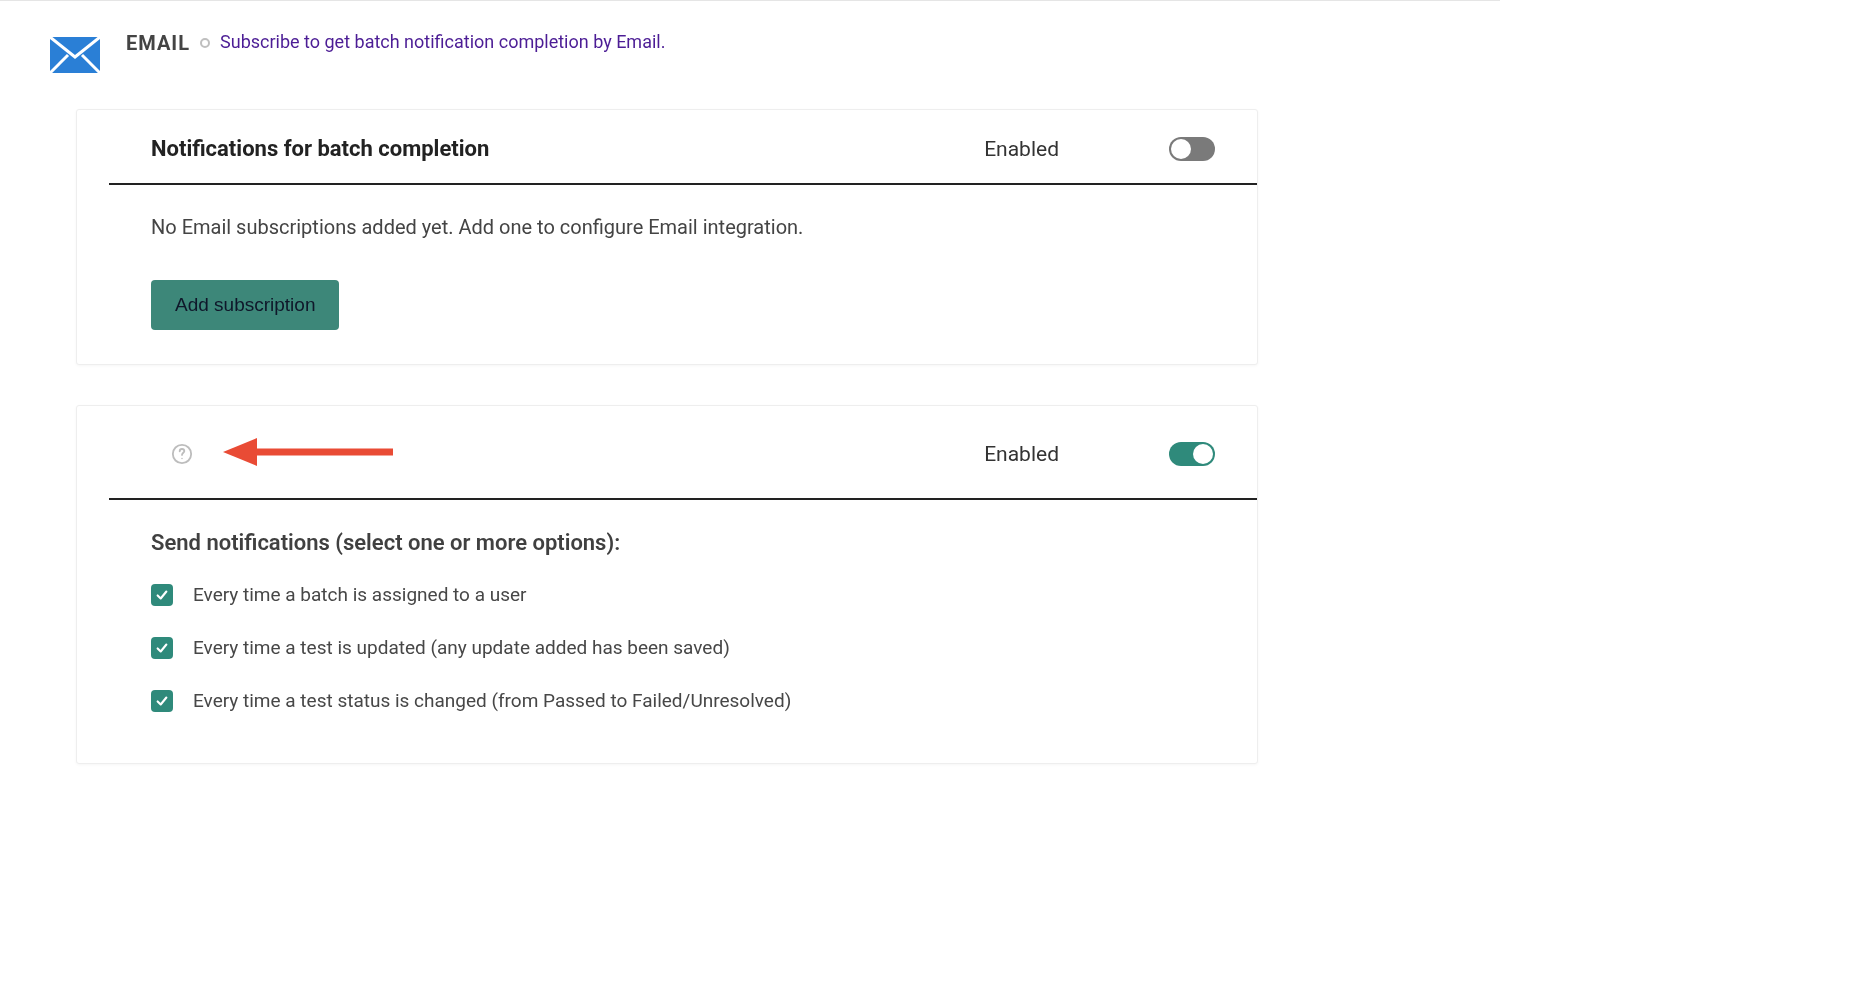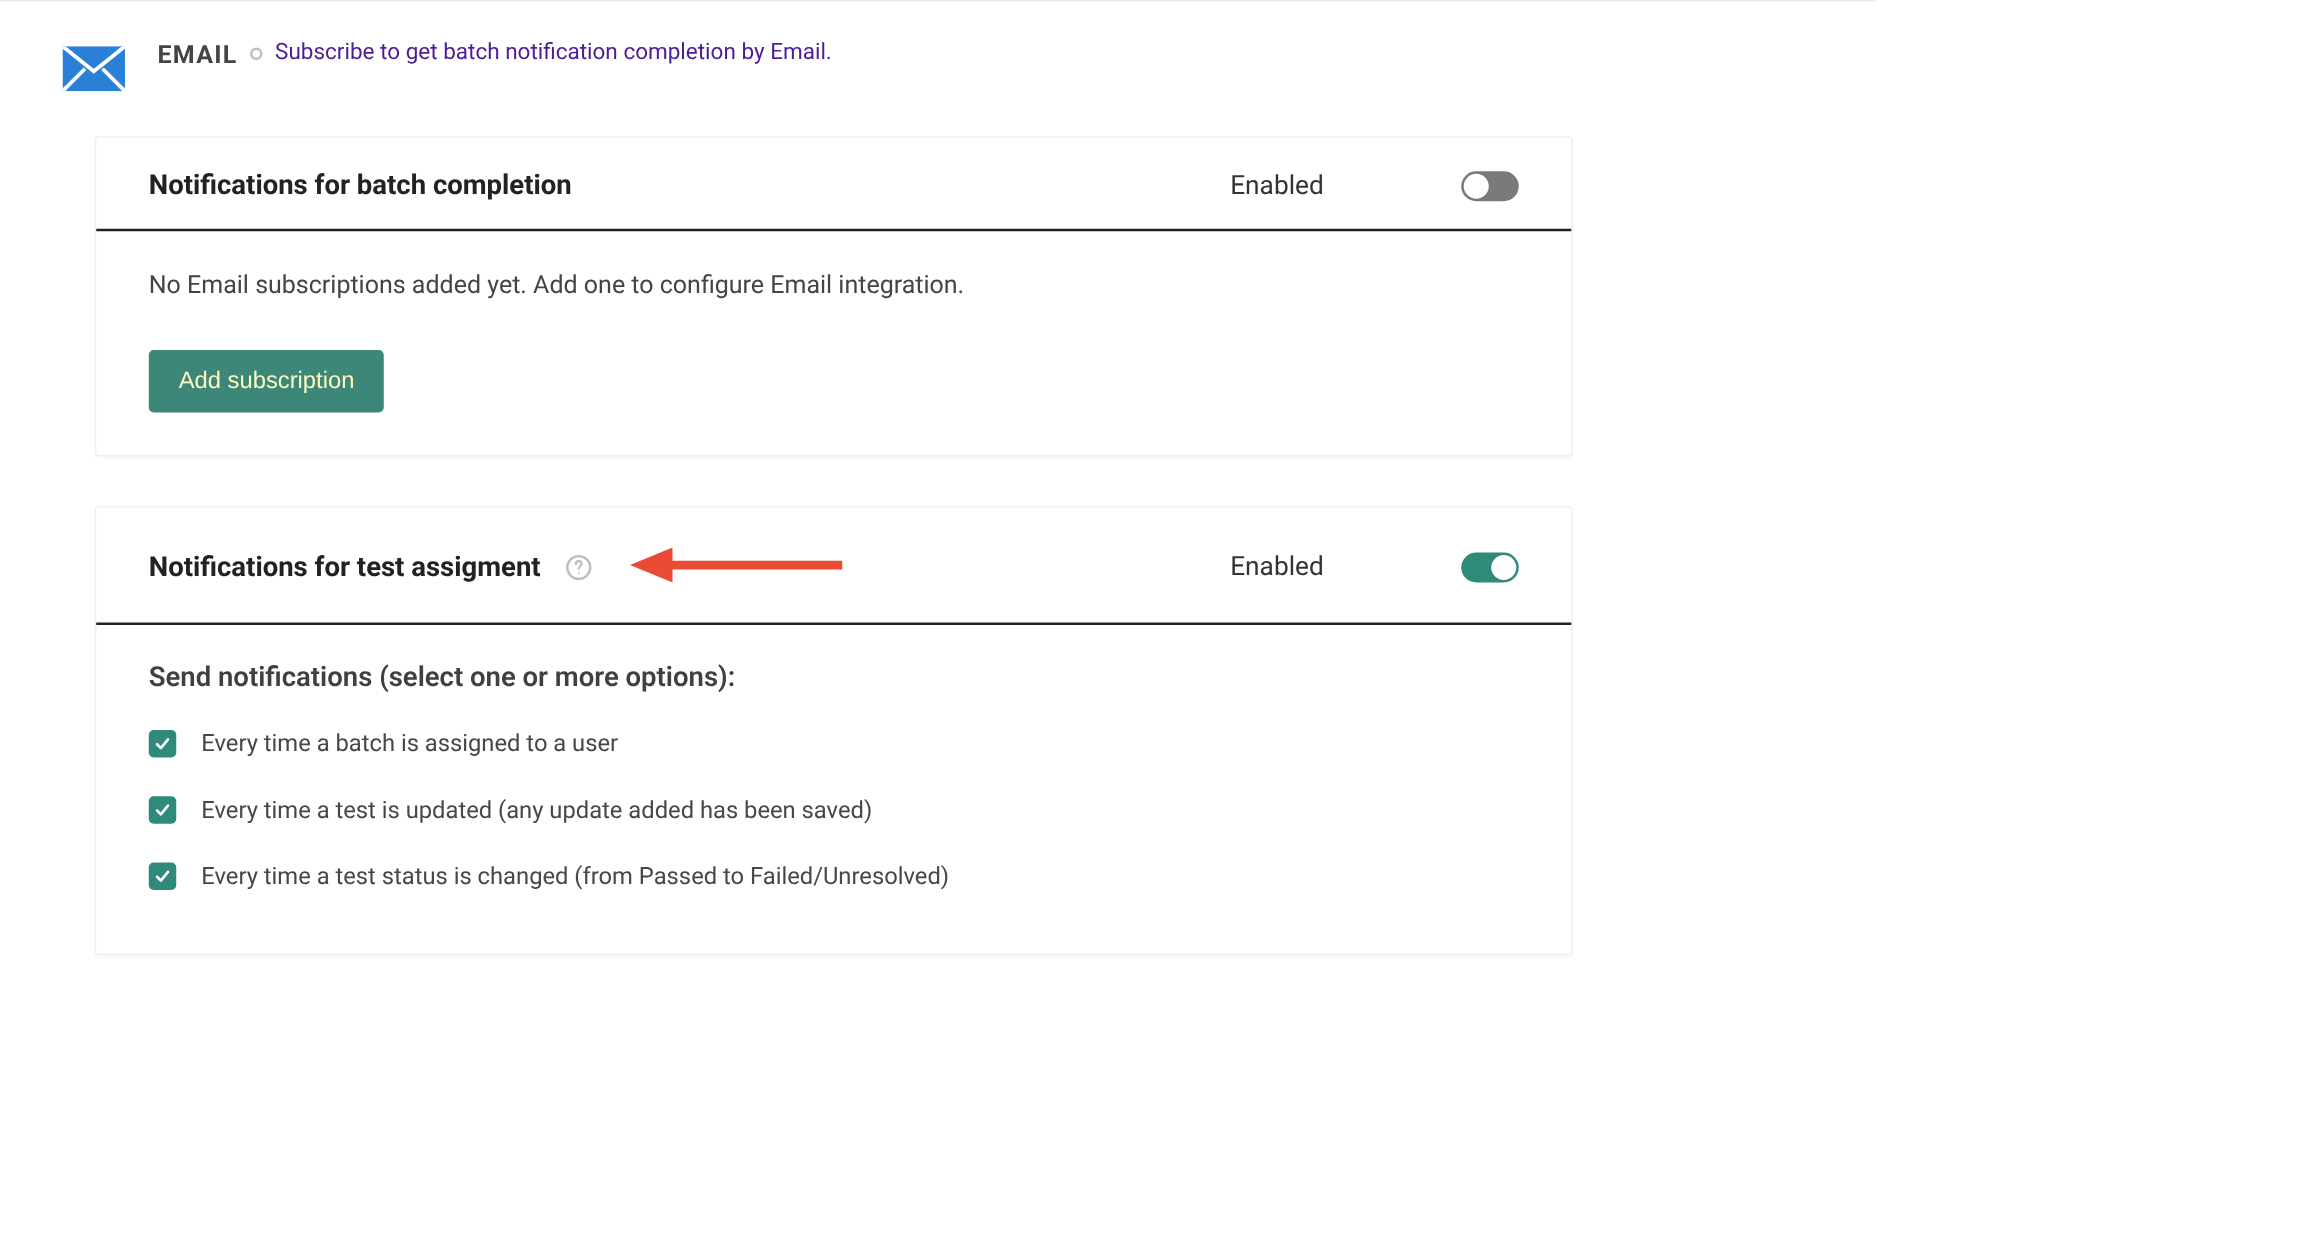--- a/index.html
+++ b/index.html
@@ -56,20 +56,21 @@
   }
 
   .card {
     margin-left: 26px;
     width: 1182px;
     border: 1px solid #eeeeee;
     border-radius: 3px;
     background: #fff;
     box-shadow: 0 1px 3px rgba(0,0,0,0.04);
     margin-bottom: 40px;
+    padding-left: 32px;
   }
   .card-header {
     display: flex;
     align-items: center;
     padding: 26px 42px 22px 42px;
     border-bottom: 2px solid #222;
   }
   .card-title {
     font-size: 22px;
     font-weight: 700;
@@ -112,21 +113,21 @@
   .card-body {
     padding: 30px 42px 34px 42px;
   }
   .empty-msg {
     font-size: 20px;
     color: #444;
     margin-bottom: 41px;
   }
   .btn-primary {
     background: #3d8779;
-    color: #fef9c3;
+    color: #0f172a;
     border: none;
     font-size: 19px;
     padding: 14px 24px;
     border-radius: 4px;
     cursor: pointer;
   }
   .options-title {
     font-size: 22px;
     font-weight: 600;
     color: #404040;
@@ -199,21 +200,20 @@
       </div>
     </div>
     <div class="card-body">
       <div class="empty-msg">No Email subscriptions added yet. Add one to configure Email integration.</div>
       <button class="btn-primary">Add subscription</button>
     </div>
   </div>
 
   <div class="card">
     <div class="card-header">
-      <span class="card-title">Notifications for test assigment</span>
       <span class="help-icon">
         <svg viewBox="0 0 24 24" width="22" height="22" fill="none" stroke="currentColor" stroke-width="2">
           <circle cx="12" cy="12" r="10"></circle>
           <path d="M9.5 9a2.5 2.5 0 115 0c0 1.5-2.5 2-2.5 4" stroke-linecap="round"></path>
           <circle cx="12" cy="17" r="0.8" fill="currentColor" stroke="none"></circle>
         </svg>
       </span>
       <span class="arrow-wrap">
         <svg class="arrow-svg" viewBox="0 0 170 40">
           <line x1="170" y1="20" x2="30" y2="20" stroke="#e94b35" stroke-width="7"></line>

